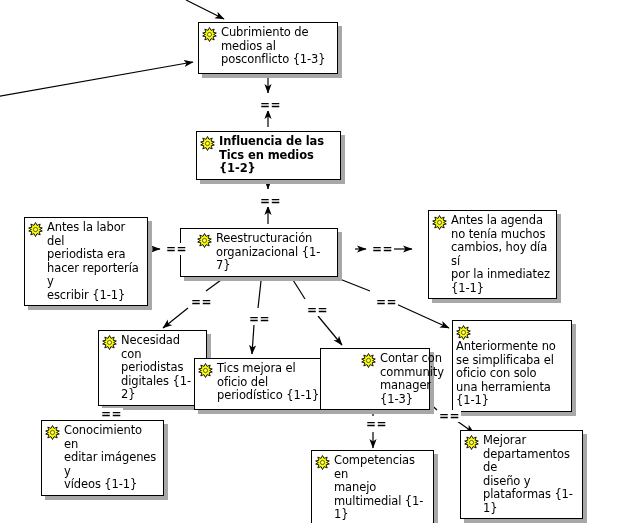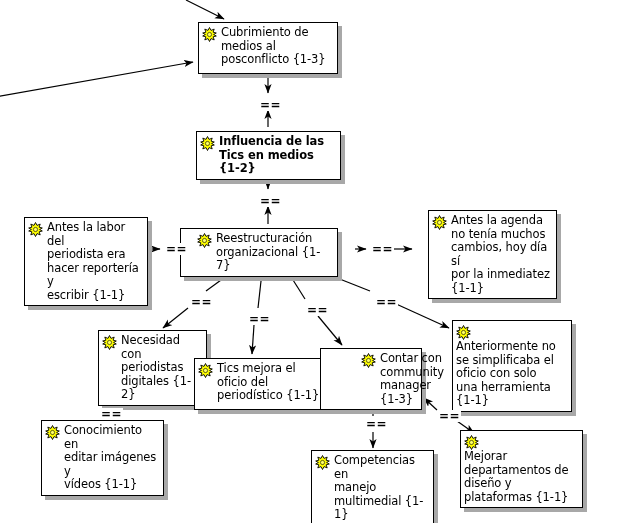--- a/index.html
+++ b/index.html
@@ -217,21 +217,21 @@
       <svg width="15" height="15" viewBox="0 0 15 15">
         <path d="M7.5 0.5 L9 3.4 L12.2 2.1 L11.1 5.2 L14.3 6 L11.6 7.5 L14.3 9 L11.1 9.8 L12.2 12.9 L9 11.6 L7.5 14.5 L6 11.6 L2.8 12.9 L3.9 9.8 L0.7 9 L3.4 7.5 L0.7 6 L3.9 5.2 L2.8 2.1 L6 3.4 Z" fill="#ffff00" stroke="#000000" stroke-width="0.9"></path>
         <circle cx="7.5" cy="7.5" r="2.1" fill="#ffff66" stroke="#000000" stroke-width="0.6"></circle>
       </svg>
     </span>
     <span class="node-label">Tics mejora el
 oficio del
 periodístico {1-1}</span>
   </div>
 
-  <div class="node" style="left:320px; top:348px; width:102px; min-height:52px;padding-left:40px;">
+  <div class="node" style="left:320px; top:348px; width:110px; min-height:52px;padding-left:40px;">
     <span class="node-icon">
       <svg width="15" height="15" viewBox="0 0 15 15">
         <path d="M7.5 0.5 L9 3.4 L12.2 2.1 L11.1 5.2 L14.3 6 L11.6 7.5 L14.3 9 L11.1 9.8 L12.2 12.9 L9 11.6 L7.5 14.5 L6 11.6 L2.8 12.9 L3.9 9.8 L0.7 9 L3.4 7.5 L0.7 6 L3.9 5.2 L2.8 2.1 L6 3.4 Z" fill="#ffff00" stroke="#000000" stroke-width="0.9"></path>
         <circle cx="7.5" cy="7.5" r="2.1" fill="#ffff66" stroke="#000000" stroke-width="0.6"></circle>
       </svg>
     </span>
     <span class="node-label">Contar con
 community
 manager {1-3}</span>
   </div>
@@ -267,21 +267,21 @@
       <svg width="15" height="15" viewBox="0 0 15 15">
         <path d="M7.5 0.5 L9 3.4 L12.2 2.1 L11.1 5.2 L14.3 6 L11.6 7.5 L14.3 9 L11.1 9.8 L12.2 12.9 L9 11.6 L7.5 14.5 L6 11.6 L2.8 12.9 L3.9 9.8 L0.7 9 L3.4 7.5 L0.7 6 L3.9 5.2 L2.8 2.1 L6 3.4 Z" fill="#ffff00" stroke="#000000" stroke-width="0.9"></path>
         <circle cx="7.5" cy="7.5" r="2.1" fill="#ffff66" stroke="#000000" stroke-width="0.6"></circle>
       </svg>
     </span>
     <span class="node-label">Competencias en
 manejo
 multimedial {1-1}</span>
   </div>
 
-  <div class="node" style="left:460px; top:430px; width:123px; min-height:65px;flex-direction:column;">
+  <div class="node" style="left:460px; top:430px; width:123px; min-height:65px;">
     <span class="node-icon">
       <svg width="15" height="15" viewBox="0 0 15 15">
         <path d="M7.5 0.5 L9 3.4 L12.2 2.1 L11.1 5.2 L14.3 6 L11.6 7.5 L14.3 9 L11.1 9.8 L12.2 12.9 L9 11.6 L7.5 14.5 L6 11.6 L2.8 12.9 L3.9 9.8 L0.7 9 L3.4 7.5 L0.7 6 L3.9 5.2 L2.8 2.1 L6 3.4 Z" fill="#ffff00" stroke="#000000" stroke-width="0.9"></path>
         <circle cx="7.5" cy="7.5" r="2.1" fill="#ffff66" stroke="#000000" stroke-width="0.6"></circle>
       </svg>
     </span>
     <span class="node-label">Mejorar
 departamentos de
 diseño y
 plataformas {1-1}</span>

